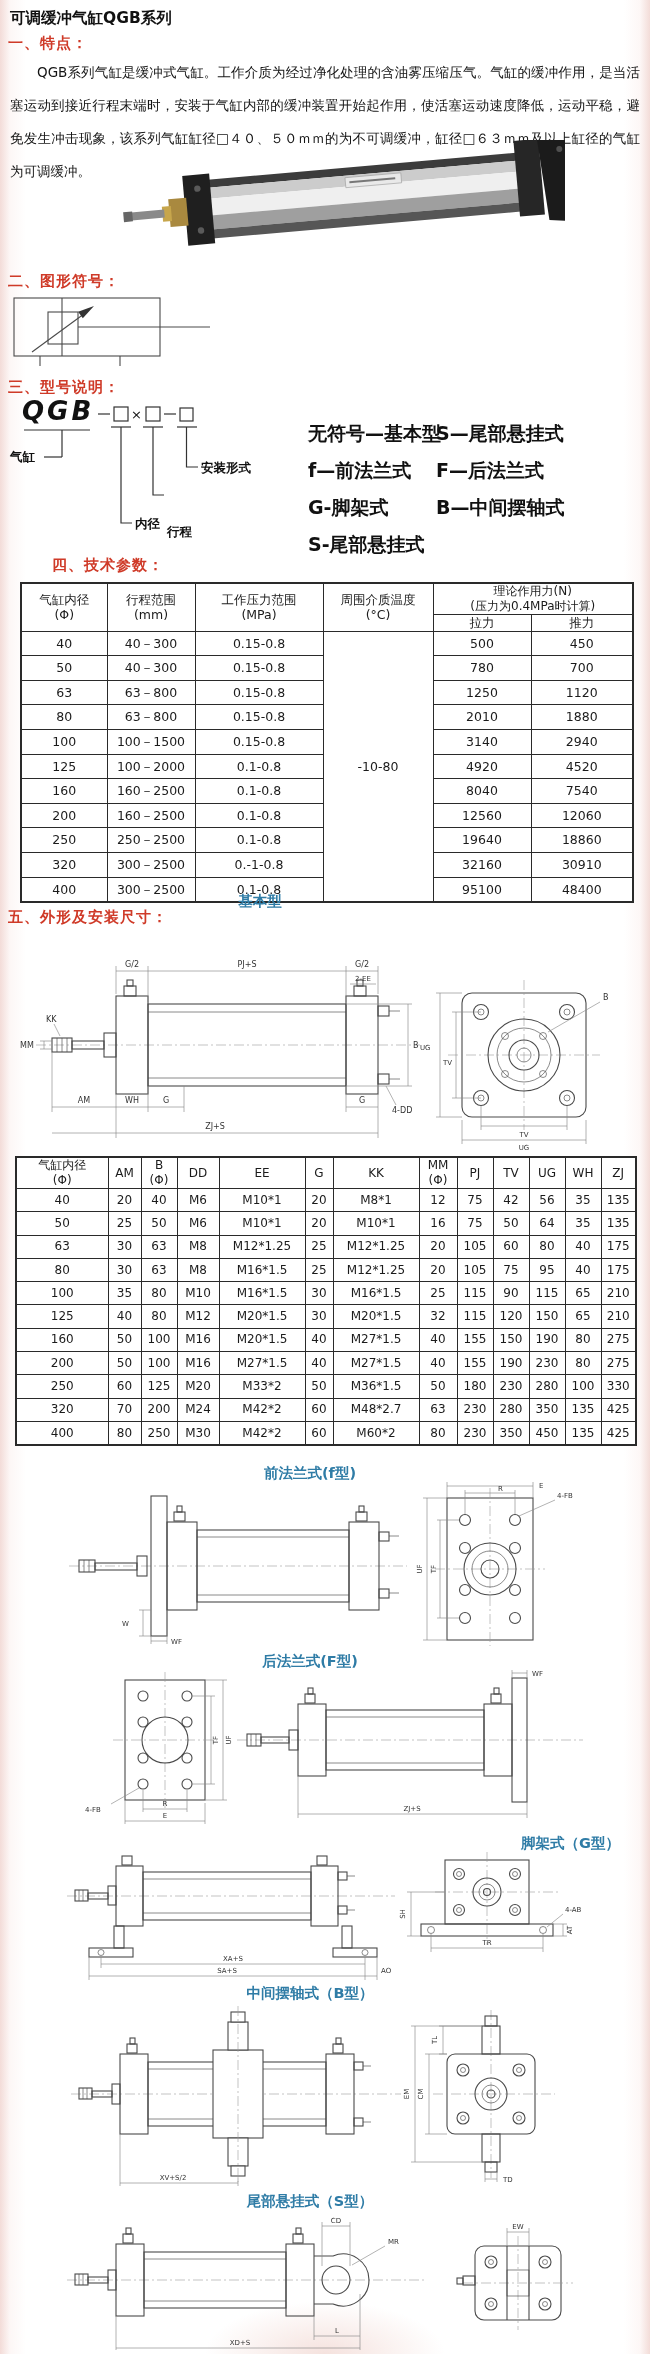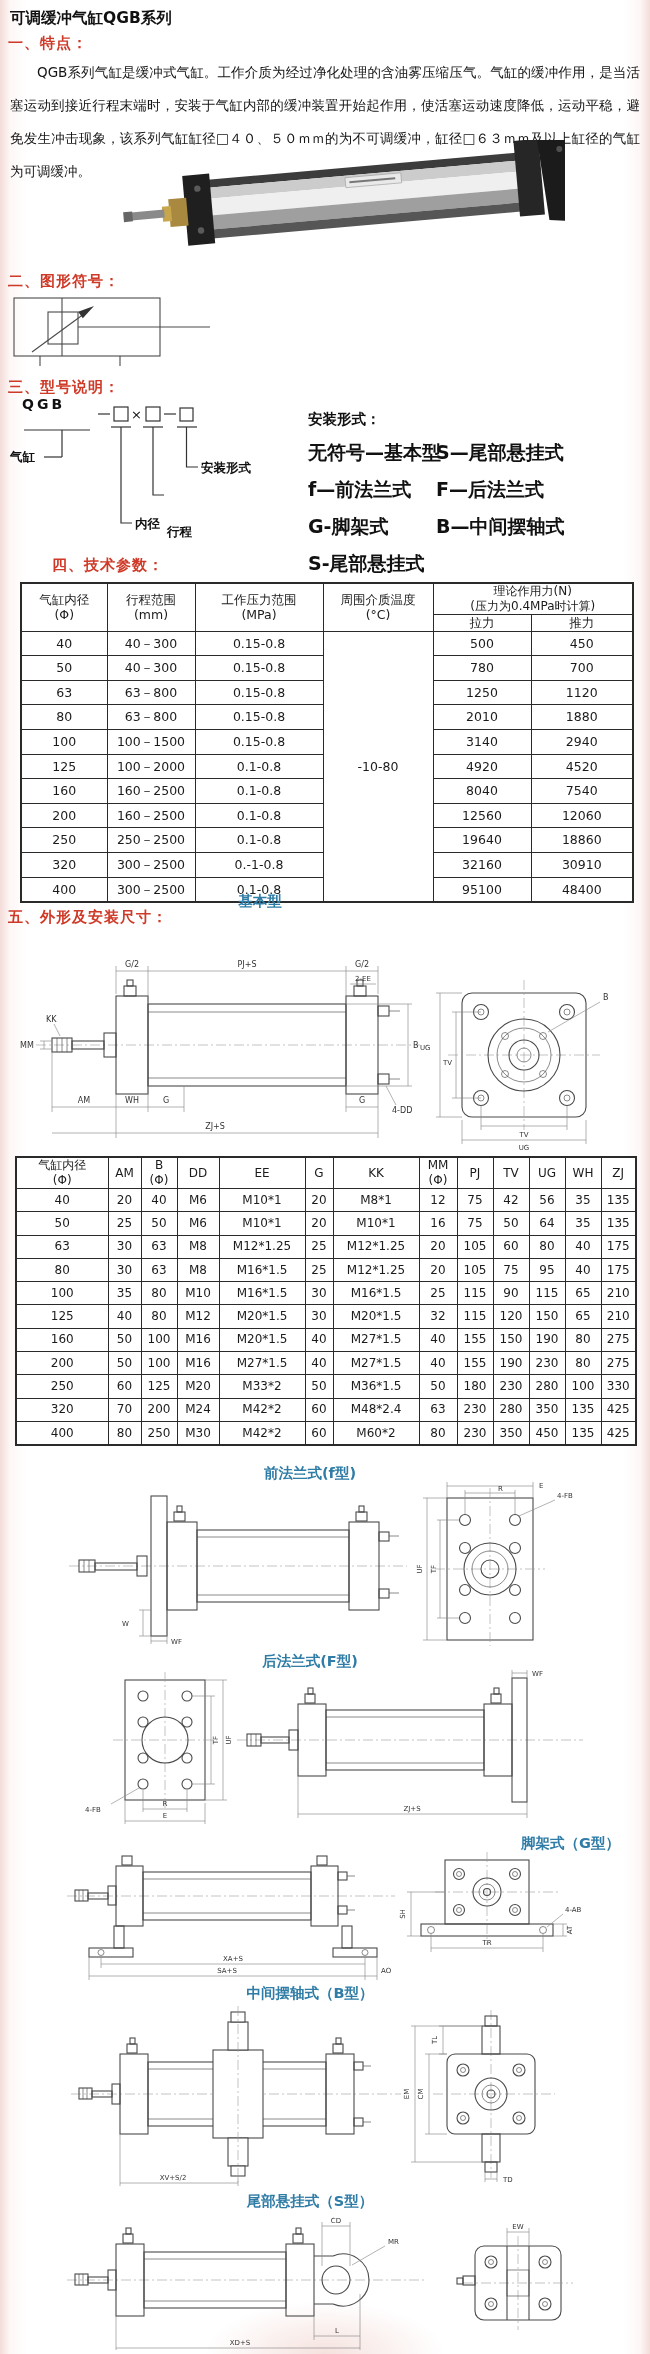--- a/index.html
+++ b/index.html
@@ -21,21 +21,21 @@
   table.dims{border:2px solid #2a2a2a;}
   th,td{border:1.5px solid #2a2a2a;text-align:center;vertical-align:middle;padding:0;line-height:1.25;}
   th{font-weight:normal;white-space:pre-line;font-size:12.5px;}
   td{font-size:12.5px;}
   table.tech td{height:23.6px;}
   table.dims td{height:22.3px;font-size:12px;}
   table.dims th{font-size:12px;}
   th.force{font-size:12px;}
   
   .mc-label{position:absolute;font-size:12.5px;font-weight:bold;color:#111;white-space:nowrap;}
-  .mc-qgb{position:absolute;font-size:14px;font-weight:bold;letter-spacing:3px;color:#111;}
+  .mc-qgb{position:absolute;font-size:26px;font-weight:bold;letter-spacing:3px;color:#111;font-style:italic;}
   .opt-title{font-size:14.5px;font-weight:bold;color:#111;}
   .opt-row{margin-top:11px;font-size:19px;font-weight:bold;color:#111;white-space:nowrap;}
   .opt-row .a{display:inline-block;width:128px;}
   
   svg.dr .o{fill:none;stroke:#4a4a4a;stroke-width:1.1;}
   svg.dr .f2{fill:#ffffff;stroke:#4a4a4a;stroke-width:1.1;}
   svg.dr .t{fill:none;stroke:#4a4a4a;stroke-width:0.65;}
   svg.dr .c{fill:none;stroke:#9a9a9a;stroke-width:0.6;stroke-dasharray:10 3 2 3;}
   svg.dr .d{fill:none;stroke:#8a8a8a;stroke-width:0.65;}
   svg.dr text{font-family:"DejaVu Sans",sans-serif;font-size:8px;fill:#333;}
@@ -105,21 +105,20 @@
       <path class="mline" d="M143,31 V99 H154"></path>
       <path class="mline" d="M176.5,31 V71 H188"></path>
       <text x="121" y="23" font-size="13" fill="#111">×</text>
     </svg>
     <div class="mc-qgb" style="left:12px;top:0px;">QGB</div>
     <div class="mc-label" style="left:0px;top:53px;">气缸</div>
     <div class="mc-label" style="left:125px;top:120px;">内径</div>
     <div class="mc-label" style="left:157px;top:92px;margin-top:36px;">行程</div>
     <div class="mc-label" style="left:191px;top:64px;">安装形式</div>
     <div class="abs" style="left:298px;top:14px;width:332px;">
-      <div class="opt-title">安装形式：</div>
       <div class="opt-row"><span class="a">无符号—基本型</span><span class="b">S—尾部悬挂式</span></div>
       <div class="opt-row"><span class="a">f—前法兰式</span><span class="b">F—后法兰式</span></div>
       <div class="opt-row"><span class="a">G-脚架式</span><span class="b">B—中间摆轴式</span></div>
       <div class="opt-row"><span class="a">S-尾部悬挂式</span><span class="b"></span></div>
     </div>
   </div>
 
   <div class="abs red" style="left:16px;top:556px;margin-left:36px;">四、技术参数：</div>
   <table class="abs tech" style="left:20px;top:582px;width:612px;">
     <colgroup>
@@ -501,21 +500,21 @@
           <td>100</td>
           <td>330</td>
         </tr>
         <tr>
           <td>320</td>
           <td>70</td>
           <td>200</td>
           <td>M24</td>
           <td>M42*2</td>
           <td>60</td>
-          <td>M48*2.4</td>
+          <td>M48*2.7</td>
           <td>63</td>
           <td>230</td>
           <td>280</td>
           <td>350</td>
           <td>135</td>
           <td>425</td>
         </tr>
         <tr>
           <td>400</td>
           <td>80</td>

